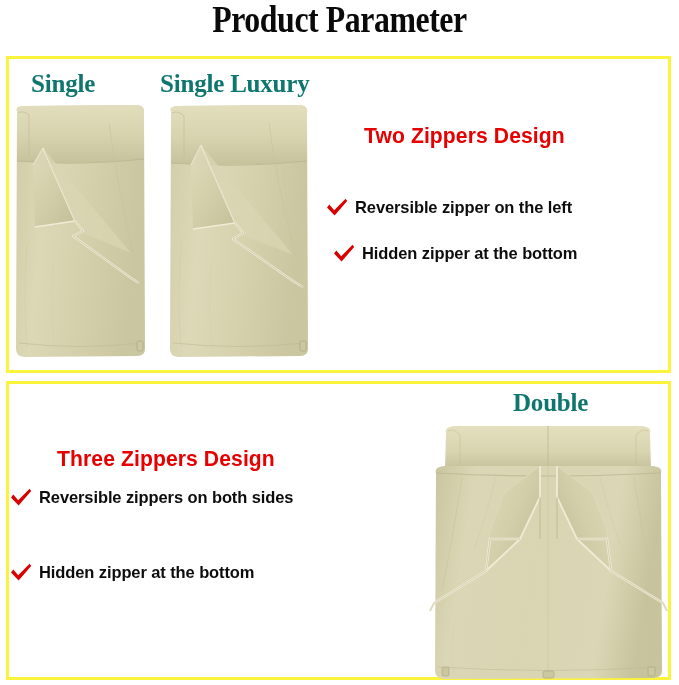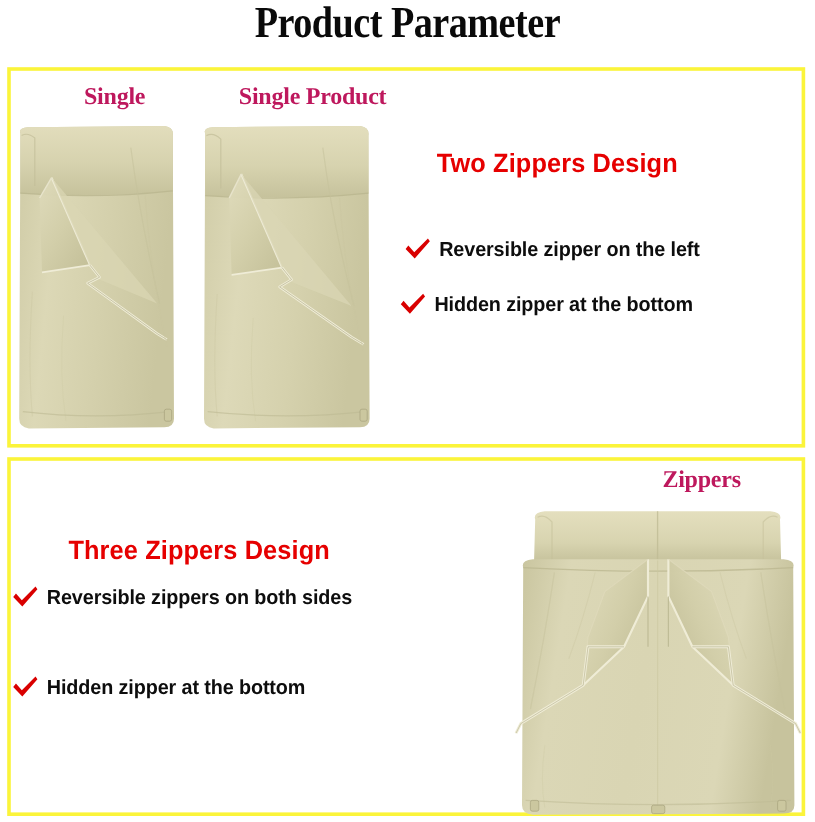--- a/index.html
+++ b/index.html
@@ -50,25 +50,24 @@
     top: 381px;
     width: 665px;
     height: 299px;
   }
 
   
   .product-label {
     position: absolute;
     font-family: "Liberation Serif", serif;
     font-weight: bold;
-    font-size: 20px;
-    color: #be185d;
+    font-size: 25px;
+    color: #0f766e;
     white-space: nowrap;
     letter-spacing: -0.2px;
-    margin-left: 39px;
   }
   #label-single   { left: 31px;  top: 70px; }
   #label-luxury   { left: 160px; top: 70px; }
   #label-double   { left: 513px; top: 389px; }
 
   
   .feature-heading {
     position: absolute;
     font-family: "Liberation Sans", sans-serif;
     font-weight: bold;
@@ -97,21 +96,21 @@
     transform: scaleX(0.97);
     transform-origin: left center;
   }
   .check-icon {
     width: 24px;
     height: 20px;
     flex: 0 0 24px;
     margin-right: 6px;
   }
 
-  #feat-top-1    { left: 336px; top: 198px; }
+  #feat-top-1    { left: 325px; top: 198px; }
   #feat-top-2    { left: 332px; top: 244px; }
   #feat-bot-1    { left: 9px;   top: 488px; }
   #feat-bot-2    { left: 9px;   top: 563px; }
 
   
   .product-art {
     position: absolute;
     display: block;
   }
   #art-single  { left: 13px;  top: 103px; width: 135px; height: 257px; }
@@ -120,21 +119,21 @@
 </style>
 </head>
 <body>
 
 <div class="page-title">Product Parameter</div>
 
 <div class="panel" id="panel-top"></div>
 
 <div class="product-label" id="label-single">Single</div>
 
-<div class="product-label" id="label-luxury">Single Product</div>
+<div class="product-label" id="label-luxury">Single Luxury</div>
 
 <svg class="product-art" id="art-single" viewBox="0 0 135 257">
   <defs>
     <linearGradient id="fabA" x1="0" y1="0" x2="1" y2="0.2">
       <stop offset="0%" stop-color="#cfcba6"></stop>
       <stop offset="28%" stop-color="#dcd8b6"></stop>
       <stop offset="62%" stop-color="#d4d0ac"></stop>
       <stop offset="100%" stop-color="#cac6a0"></stop>
     </linearGradient>
     <linearGradient id="pillowA" x1="0" y1="0" x2="0" y2="1">
@@ -224,21 +223,21 @@
 
 <div class="feature-item" id="feat-top-2">
   <svg class="check-icon" viewBox="0 0 24 20">
     <path d="M2,9.5 L4.3,6.6 L9.2,12.2 L20.6,0.8 L22.2,3.0 L9.6,17.4 Z" fill="#d90000"></path>
   </svg>
   <span class="feature-text">Hidden zipper at the bottom</span>
 </div>
 
 <div class="panel" id="panel-bottom"></div>
 
-<div class="product-label" id="label-double">Zippers</div>
+<div class="product-label" id="label-double">Double</div>
 
 <div class="feature-heading" id="heading-three">Three Zippers Design</div>
 
 <div class="feature-item" id="feat-bot-1">
   <svg class="check-icon" viewBox="0 0 24 20">
     <path d="M2,9.5 L4.3,6.6 L9.2,12.2 L20.6,0.8 L22.2,3.0 L9.6,17.4 Z" fill="#d90000"></path>
   </svg>
   <span class="feature-text">Reversible zippers on both sides</span>
 </div>
 

